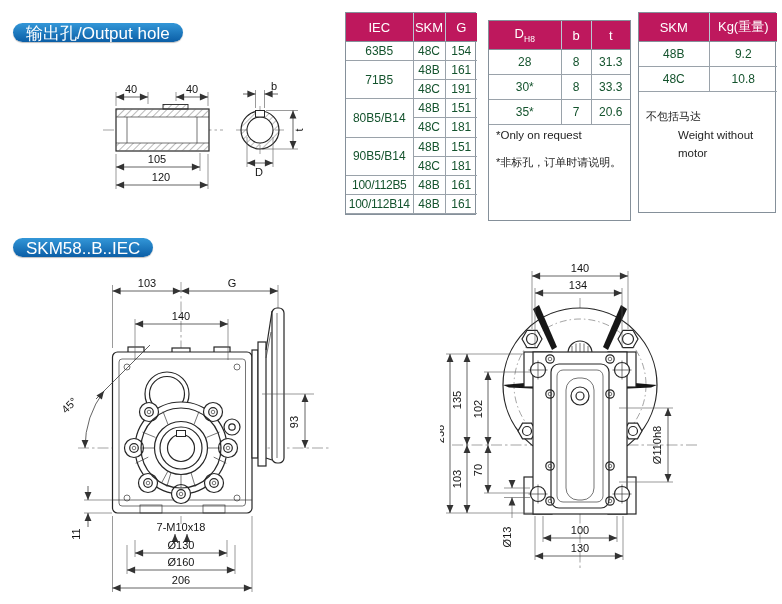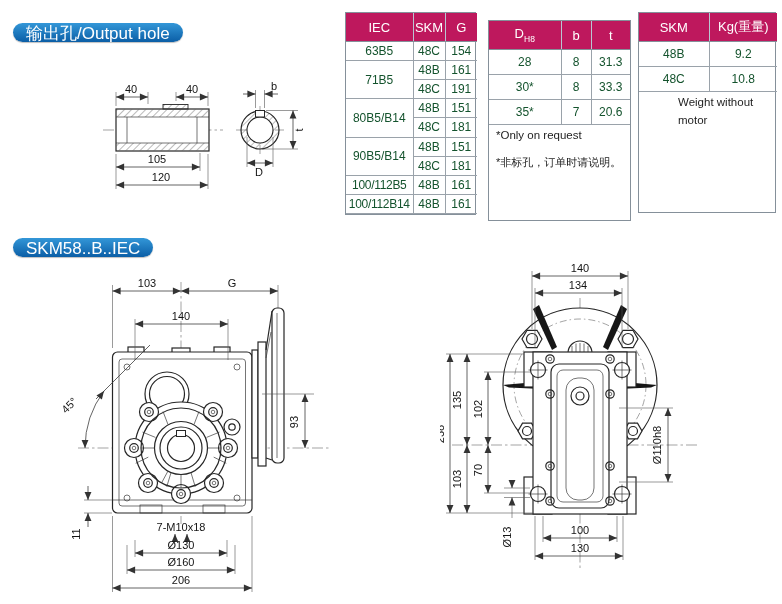--- a/index.html
+++ b/index.html
@@ -155,20 +155,21 @@
       <tr>
         <td>48B</td>
         <td>9.2</td>
       </tr>
       <tr>
         <td>48C</td>
         <td>10.8</td>
       </tr>
     </tbody>
       </table>
+    <div class="noteblock" style="padding-top:16px;">不包括马达</div>
     <div class="noteblock en" style="padding-top:2px;margin-left:32px;">Weight without motor</div>
   </div>
 
   <svg style="left:85px;top:80px;" width="245" height="130" viewBox="85 80 245 130">
     <defs>
       <pattern id="hpA" patternUnits="userSpaceOnUse" width="5" height="5" patternTransform="rotate(45)">
         <line x1="0" y1="0" x2="0" y2="5" stroke="#666" stroke-width="0.9"></line>
       </pattern>
       <marker id="arA" viewBox="0 0 10 10" refX="9.5" refY="5" markerWidth="9" markerHeight="9" orient="auto-start-reverse" markerUnits="userSpaceOnUse">
         <path d="M0.5,1.2 L9.5,5 L0.5,8.8 Z" fill="#333"></path>

